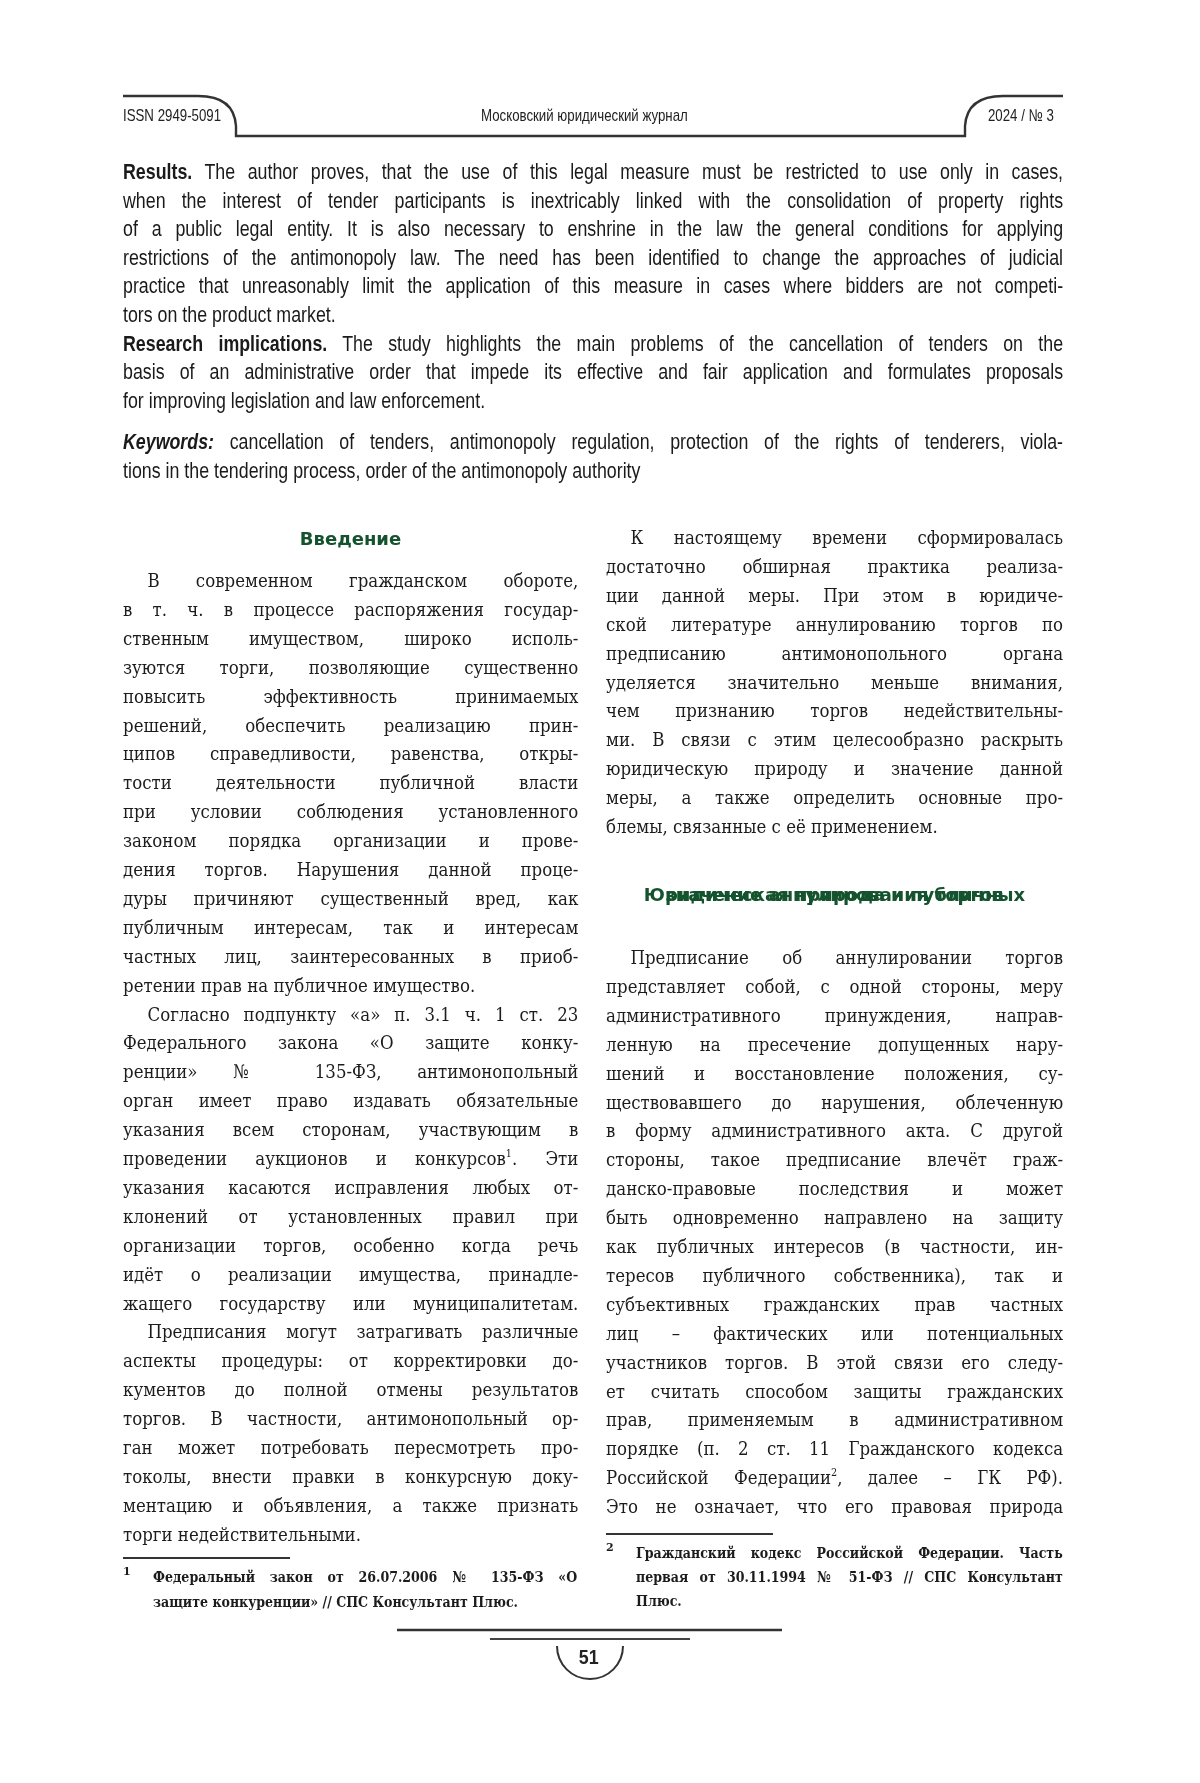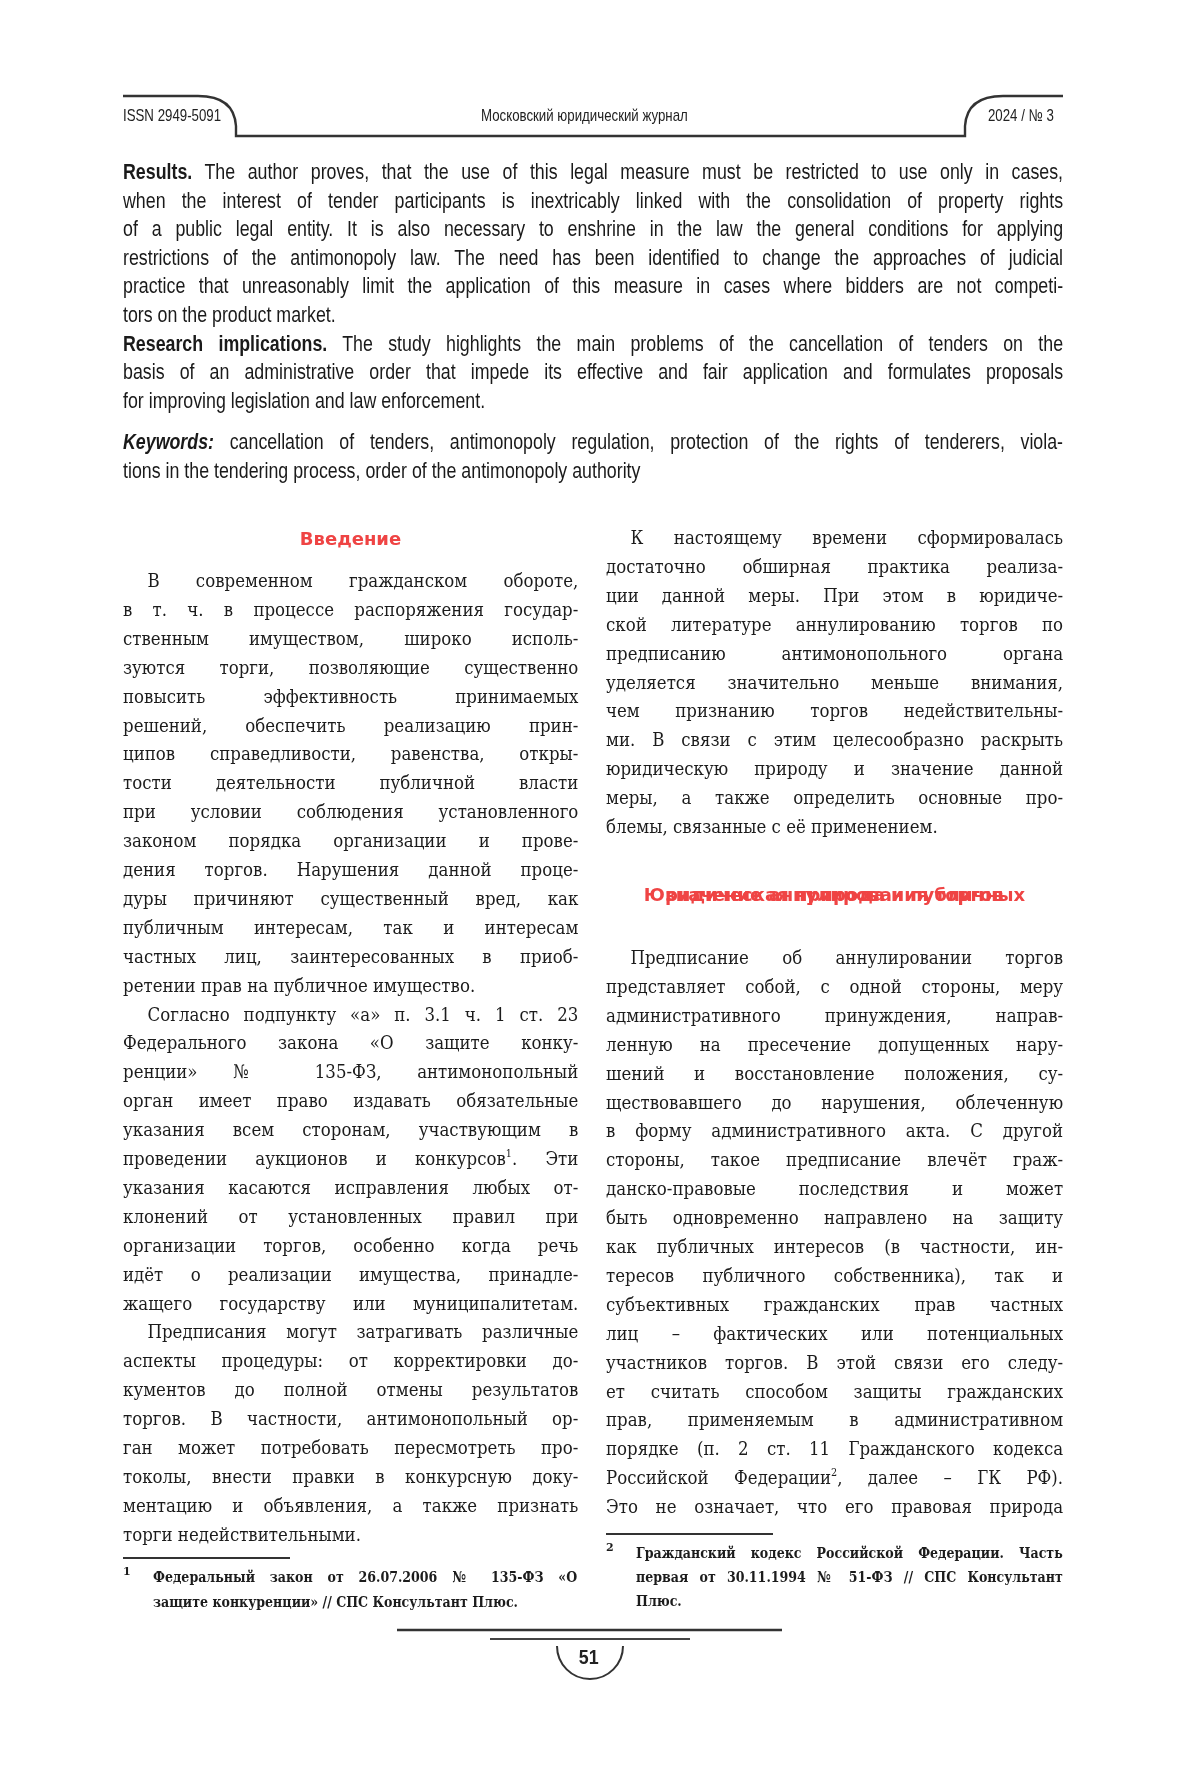--- a/index.html
+++ b/index.html
@@ -30,21 +30,21 @@
     transform-origin: left top;
   }
   .col-line.last { text-align-last: left; }
   .col-left  { left: 123px; width: 521px; transform: scaleX(0.874); }
   .col-right { left: 606px; width: 523px; transform: scaleX(0.874); }
   .indent { text-indent: 28px; }
   sup { font-size: 11px; line-height: 0; vertical-align: 8px; }
 
   .sec-head {
     position: absolute; font-family: "DejaVu Sans", sans-serif; font-weight: bold;
-    font-size: 18px; line-height: 27px; text-align: center; color: #ef4444;
+    font-size: 18px; line-height: 27px; text-align: center; color: #14532d;
   }
 
   .fn-rule { position: absolute; height: 2px; background: #333; }
   .fn-num { position: absolute; font-family: "DejaVu Serif", serif; font-size: 11px; font-weight: bold; color: #1c1c1c; }
   .fn-line {
     position: absolute; height: 24px; line-height: 24px;
     font-family: "DejaVu Serif", serif; font-weight: bold; font-size: 15px; color: #1c1c1c;
     white-space: nowrap; text-align: justify; text-align-last: justify;
     transform: scaleX(0.84); transform-origin: left top;
   }

